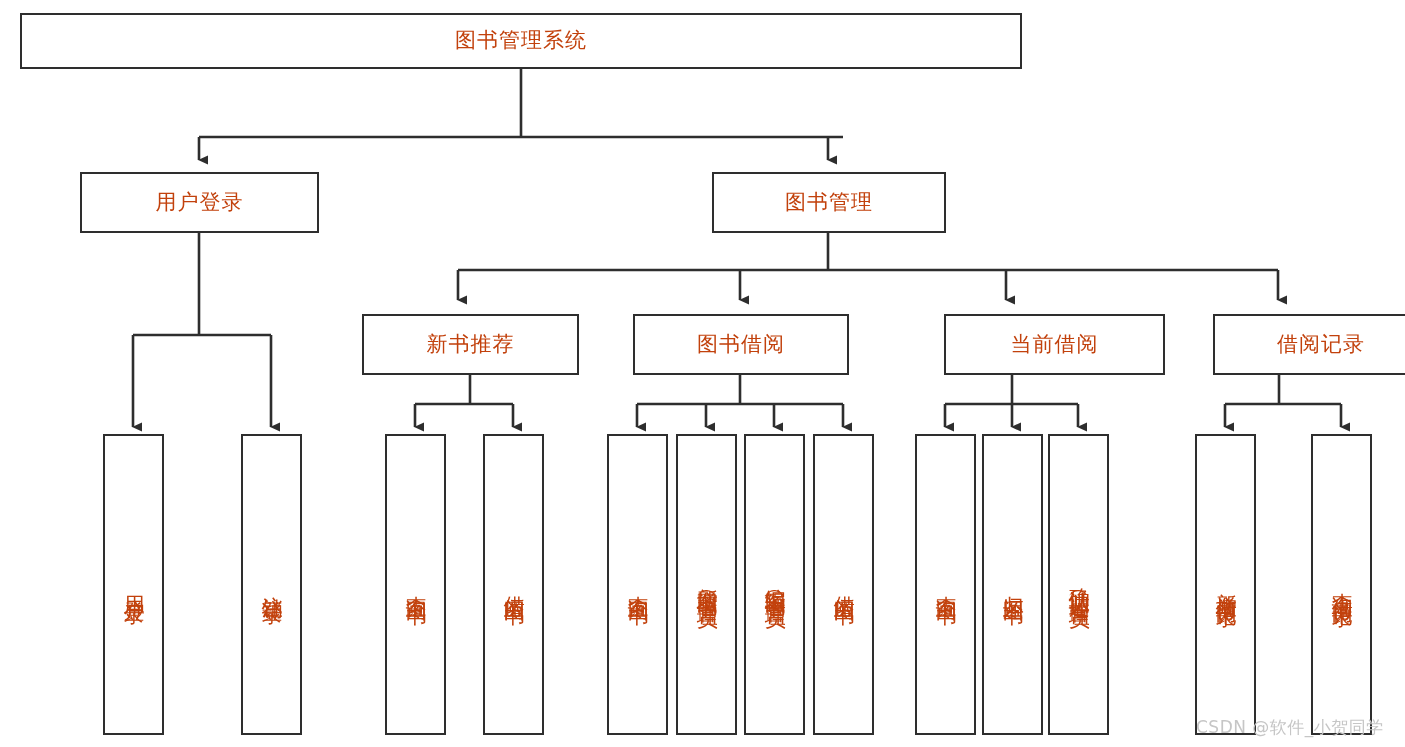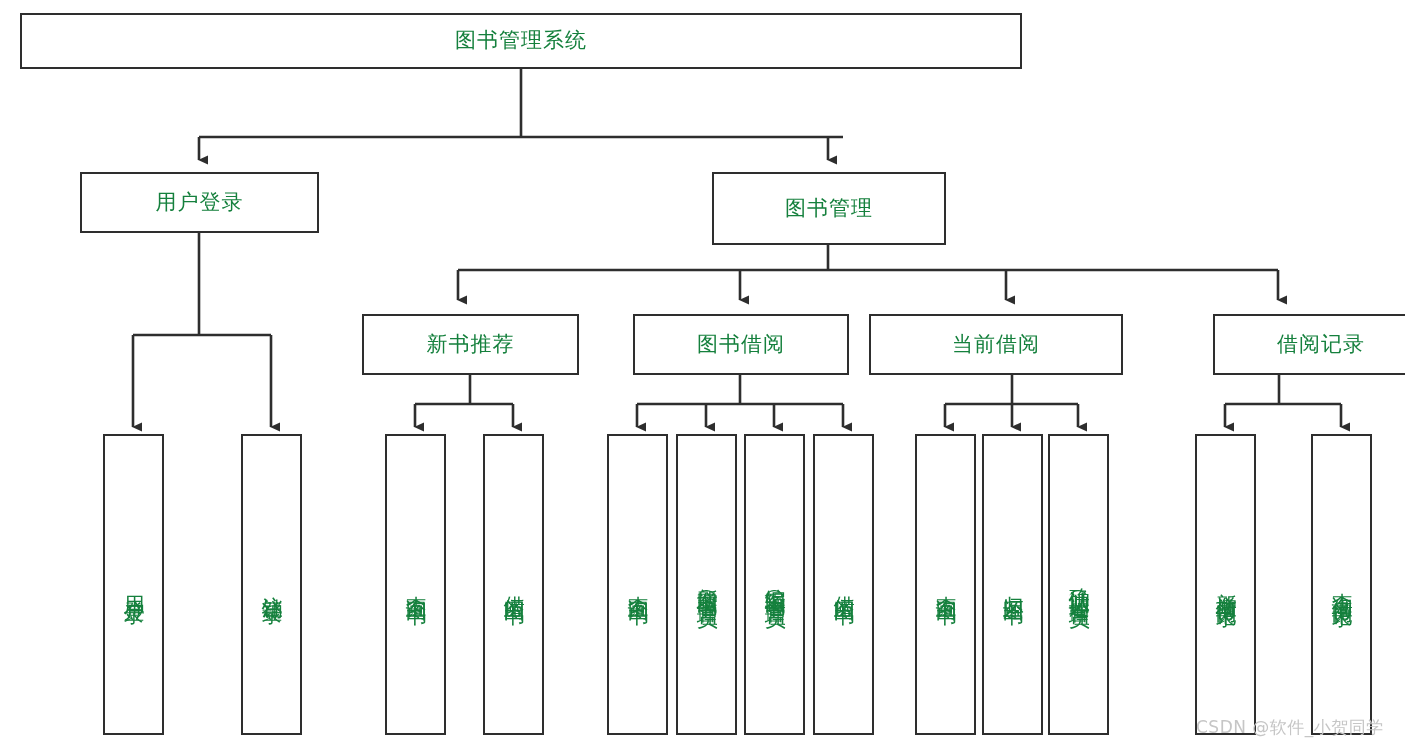--- a/index.html
+++ b/index.html
@@ -24,21 +24,21 @@
     pointer-events: none;
   }
   .node {
     position: absolute;
     box-sizing: border-box;
     border: 2.5px solid #2e2e2e;
     background: #ffffff;
     display: flex;
     align-items: center;
     justify-content: center;
-    color: #15803d;
+    color: #c2410c;
     line-height: 1.32;
     text-align: center;
   }
   .node.horiz {
     font-size: 21px;
     letter-spacing: 1px;
   }
   .node.vert {
     font-size: 21px;
     writing-mode: vertical-rl;
@@ -115,31 +115,31 @@
     </g>
   </svg>
 
   <div class="node horiz" style="left:20px; top:13px; width:1002px; height:56px;">
     <span class="label">图书管理系统</span>
   </div>
 
   <div class="node horiz" style="left:80px; top:172px; width:239px; height:61px;">
     <span class="label">用户登录</span>
   </div>
-  <div class="node horiz" style="left:712px; top:172px; width:234px; height:73px;">
+  <div class="node horiz" style="left:712px; top:172px; width:234px; height:61px;">
     <span class="label">图书管理</span>
   </div>
 
   <div class="node horiz" style="left:633px; top:314px; width:216px; height:61px;">
     <span class="label">图书借阅</span>
   </div>
   <div class="node horiz" style="left:362px; top:314px; width:217px; height:61px;">
     <span class="label">新书推荐</span>
   </div>
-  <div class="node horiz" style="left:869px; top:314px; width:254px; height:61px;">
+  <div class="node horiz" style="left:944px; top:314px; width:221px; height:61px;">
     <span class="label">当前借阅</span>
   </div>
   <div class="node horiz" style="left:1171px; top:314px; width:216px; height:61px;margin-left:42px;">
     <span class="label">借阅记录</span>
   </div>
 
   <div class="node vert" style="left:103px; top:434px; width:61px; height:301px;">
     <span class="label">用户登录</span>
   </div>
   <div class="node vert" style="left:241px; top:434px; width:61px; height:301px;">

